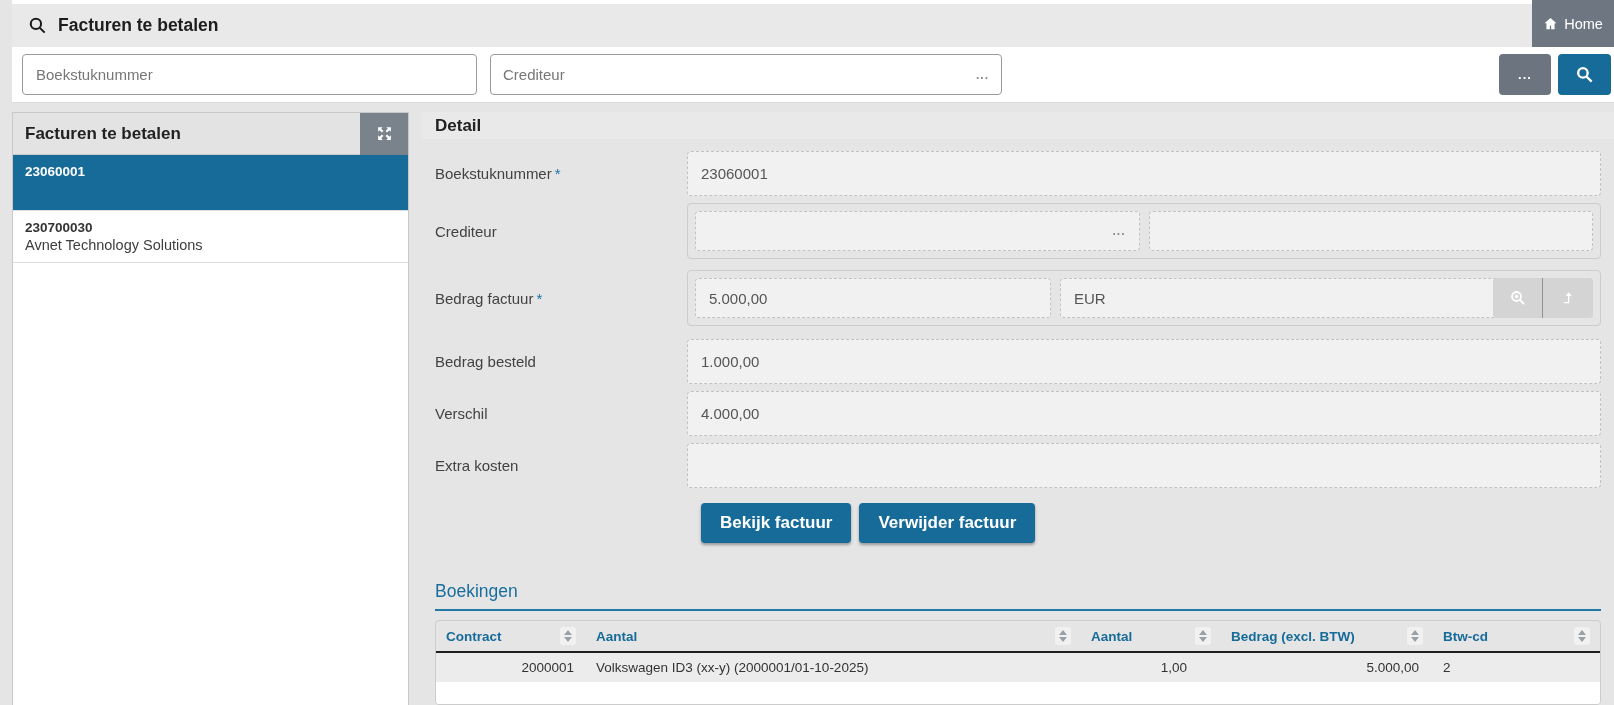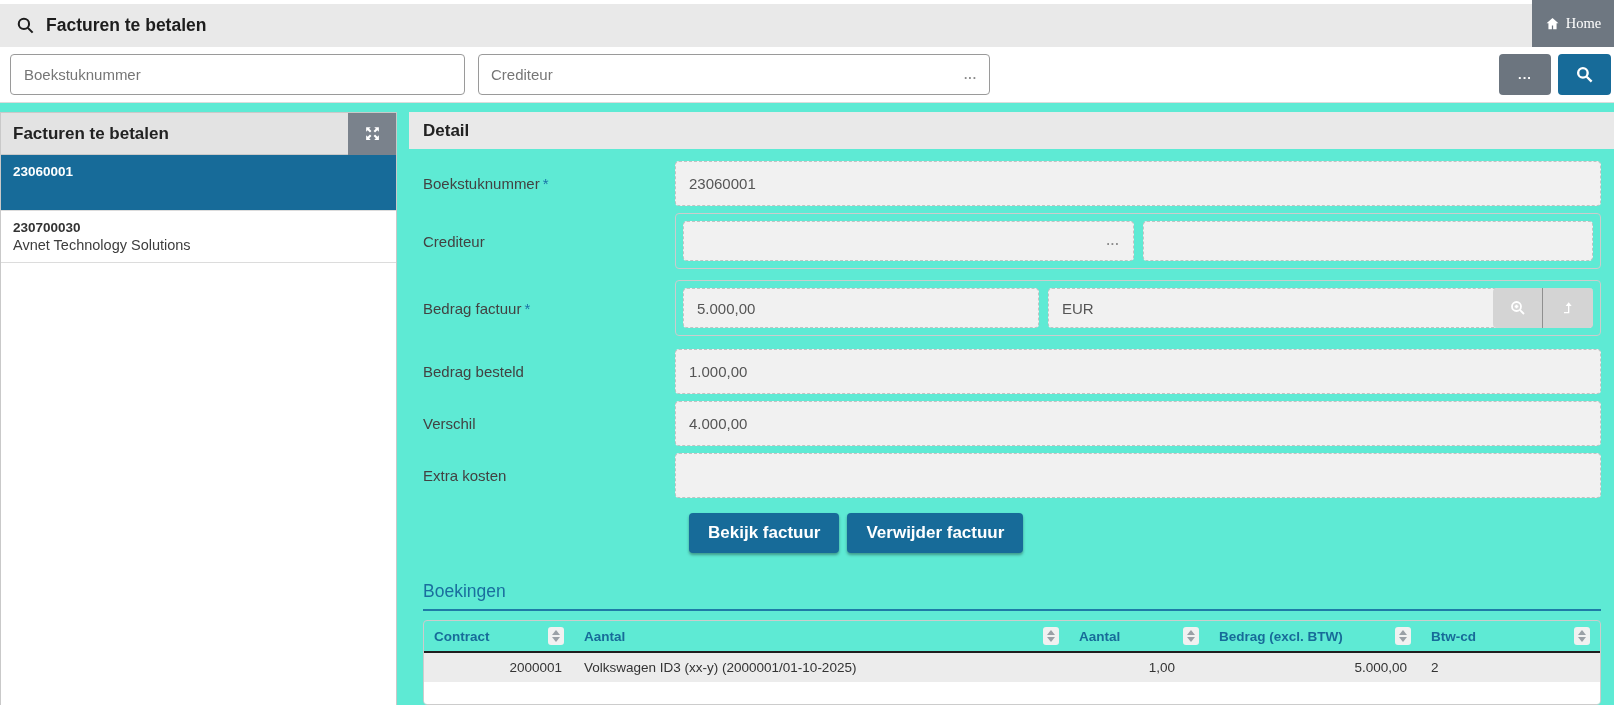--- a/index.html
+++ b/index.html
@@ -1,25 +1,25 @@
 <!DOCTYPE html>
 <html><head>
 <meta charset="utf-8">
 <style>
   * { margin:0; padding:0; box-sizing:border-box; }
   html,body { background:#fff; }
   body { font-family:"Liberation Sans", sans-serif; color:#333; }
-  .page { width:1614px; height:705px; overflow:hidden; background:#5eead4; position:relative; }
+  .page { width:1614px; height:705px; overflow:hidden; background:#e5e5e5; position:relative;padding-left:12px; }
 
   
   .top-header { height:47px; background:linear-gradient(#fff 4px, #e9e9e9 4px); position:relative;
                 display:flex; align-items:center; padding:4px 0 0 16px; }
   .top-header .title { font-size:17.5px; font-weight:bold; color:#1d1d1d; margin-left:11px; }
   .home-btn { position:absolute; right:0; top:0; height:47px; width:82px; background:#6e7781; color:#fff;
-              display:flex; align-items:center; justify-content:center; gap:6px; font-size:14.5px; cursor:pointer; border:none;font-family:Liberation Serif, serif; }
+              display:flex; align-items:center; justify-content:center; gap:6px; font-size:14.5px; cursor:pointer; border:none; }
 
   
   .toolbar { height:56px; display:flex; align-items:center; padding:0 3px 0 10px; gap:13px;
              border-bottom:1px solid #dcdcdc; background:#fff; }
   .tb-input { height:41px; border:1px solid #9a9a9a; border-radius:4px; font-size:15px; color:#333;
               padding:0 13px; font-family:"Liberation Sans",sans-serif; }
   .tb-input::placeholder { color:#767676; }
   #tb-boekstuk { width:455px; }
   .tb-lookup { width:512px; height:41px; border:1px solid #9a9a9a; border-radius:4px; display:flex; align-items:center; padding:0 12px; }
   .tb-lookup input { border:none; outline:none; flex:1; font-size:15px; font-family:"Liberation Sans",sans-serif; }
@@ -69,21 +69,21 @@
               justify-content:center; cursor:default; }
   .icon-btn:first-child { border-radius:4px 0 0 4px; border-right:1px solid #8f8f8f; }
   .icon-btn:last-child { border-radius:0 4px 4px 0; }
 
   .action-row { margin:15px 0 0 266px; display:flex; gap:8px; }
   .action-btn { background:#176b99; color:#fff; border:none; border-radius:4px; font-size:17px; font-weight:bold;
                 padding:10px 19px; cursor:pointer; box-shadow:0 2px 3px rgba(0,0,0,.35);
                 font-family:"Liberation Sans",sans-serif; }
 
   
-  .boekingen-title { margin-top:28px; font-size:17.5px; color:#1a6e9e; padding-bottom:7px;
+  .boekingen-title { margin-top:38px; font-size:17.5px; color:#1a6e9e; padding-bottom:7px;
                      border-bottom:2px solid #1f7ba6; }
   .btable-wrap { margin-top:9px; border:1px solid #ccc; border-radius:4px; overflow:hidden; }
   table { width:100%; border-collapse:collapse; table-layout:fixed; }
   th { font-size:13.5px; font-weight:bold; color:#176b99; text-align:left; padding:6px 10px;
        border-bottom:2px solid #1f1f1f; cursor:pointer; }
   .th-inner { display:flex; align-items:center; justify-content:space-between; }
   .sort { display:inline-flex; flex-direction:column; gap:2px; background:#f1f1f1; border-radius:3px; padding:3px 4px; }
   .sort i { width:0; height:0; border-left:4px solid transparent; border-right:4px solid transparent; display:block; }
   .sort .up { border-bottom:5px solid #9aa0a6; }
   .sort .down { border-top:5px solid #9aa0a6; }

